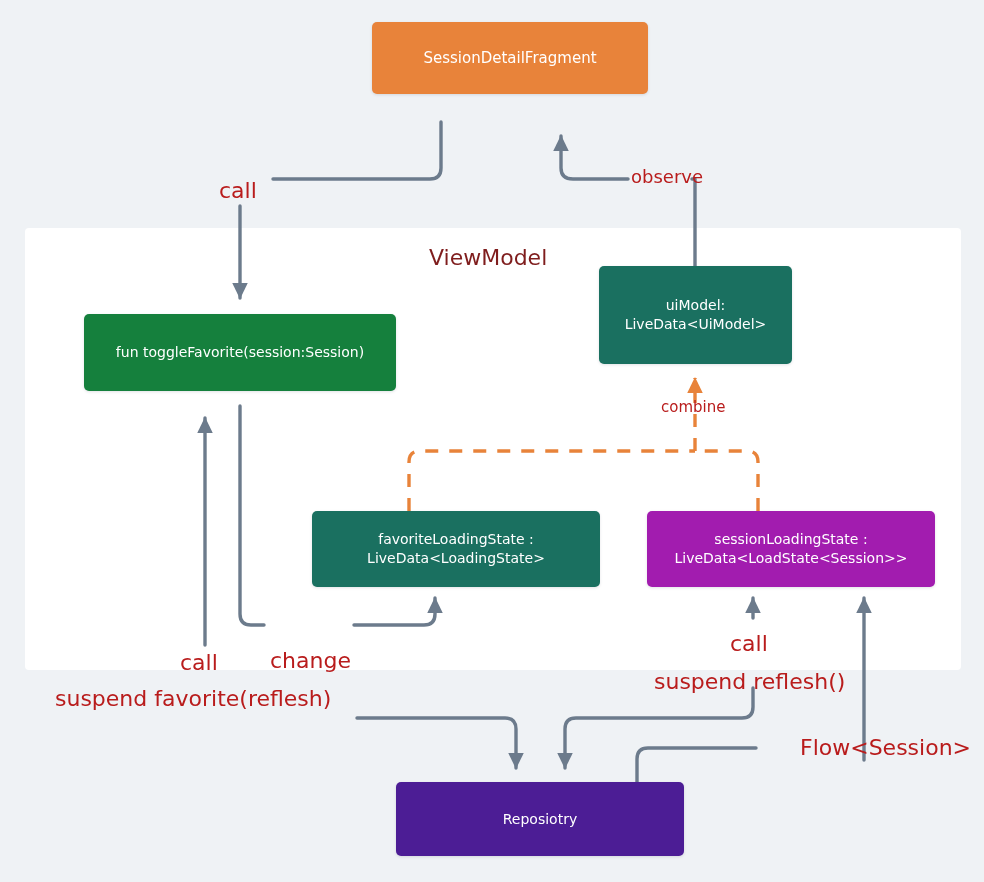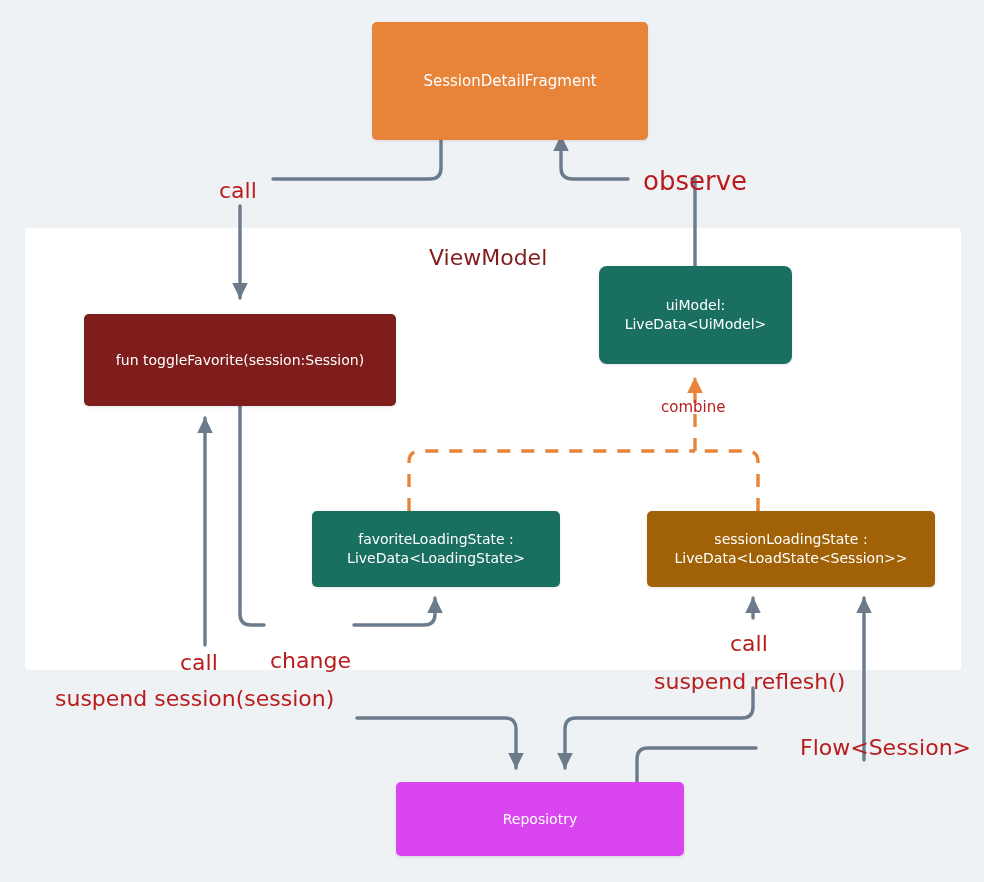--- a/index.html
+++ b/index.html
@@ -99,58 +99,58 @@
       <path d="M 756 748 L 648 748 Q 637 748 637 759 L 637 782"></path>
     </g>
 
     <g fill="none" stroke="#e8833a" stroke-width="3.4" stroke-linecap="butt" stroke-linejoin="round" stroke-dasharray="13 11">
       <path d="M 409 511 L 409 462 Q 409 451 420 451 L 695 451"></path>
       <path d="M 758 511 L 758 462 Q 758 451 747 451 L 700 451"></path>
     </g>
     <path fill="none" stroke="#e8833a" stroke-width="3.4" stroke-linecap="butt" stroke-dasharray="13 11" d="M 695 451 L 695 378" marker-end="url(#arrowOrange)"></path>
   </svg>
 
-  <div class="node" style="left:372px; top:22px; width:276px; height:118px; background:#e8833a; font-size:15px;">
+  <div class="node" style="left:372px; top:22px; width:276px; height:72px; background:#e8833a; font-size:15px;">
     <span class="nlabel">SessionDetailFragment</span>
   </div>
 
-  <div class="node" style="left:84px; top:314px; width:312px; height:92px; background:#7f1d1d; font-size:14px;">
+  <div class="node" style="left:84px; top:314px; width:312px; height:77px; background:#15803d; font-size:14px;">
     <span class="nlabel">fun toggleFavorite(session:Session)</span>
   </div>
 
-  <div class="node" style="left:599px; top:266px; width:193px; height:98px; background:#1a7060; font-size:14px;border-radius:8px;">
+  <div class="node" style="left:599px; top:266px; width:193px; height:98px; background:#1a7060; font-size:14px;">
     <span class="nlabel">uiModel:
 LiveData&lt;UiModel&gt;</span>
   </div>
 
-  <div class="node" style="left:312px; top:511px; width:248px; height:76px; background:#1a7060; font-size:14px;">
+  <div class="node" style="left:312px; top:511px; width:288px; height:76px; background:#1a7060; font-size:14px;">
     <span class="nlabel">favoriteLoadingState :
 LiveData&lt;LoadingState&gt;</span>
   </div>
 
-  <div class="node" style="left:647px; top:511px; width:288px; height:76px; background:#a16207; font-size:14px;">
+  <div class="node" style="left:647px; top:511px; width:288px; height:76px; background:#a21caf; font-size:14px;">
     <span class="nlabel">sessionLoadingState :
 LiveData&lt;LoadState&lt;Session&gt;&gt;</span>
   </div>
 
-  <div class="node" style="left:396px; top:782px; width:288px; height:74px; background:#d946ef; font-size:14px;">
+  <div class="node" style="left:396px; top:782px; width:288px; height:74px; background:#4c1d95; font-size:14px;">
     <span class="nlabel">Reposiotry</span>
   </div>
 
   <div class="edge-label" style="left:219px; top:180px; font-size:22px;">call</div>
 
-  <div class="edge-label" style="left:631px; top:168px; font-size:26px;margin-left:12px;">observe</div>
+  <div class="edge-label" style="left:631px; top:168px; font-size:18px;">observe</div>
 
   <div class="edge-label" style="left:661px; top:400px; font-size:15px;">combine</div>
 
   <div class="edge-label" style="left:270px; top:610px; font-size:22px;margin-top:40px;">change</div>
 
   <div class="edge-label" style="left:180px; top:652px; font-size:22px;">call</div>
 
-  <div class="edge-label" style="left:55px; top:688px; font-size:22px;">suspend session(session)</div>
+  <div class="edge-label" style="left:55px; top:688px; font-size:22px;">suspend favorite(reflesh)</div>
 
   <div class="edge-label" style="left:730px; top:633px; font-size:22px;">call</div>
 
   <div class="edge-label" style="left:654px; top:671px; font-size:22px;text-align:center;">suspend reflesh()</div>
 
   <div class="edge-label" style="left:762px; top:737px; font-size:22px;margin-left:38px;">Flow&lt;Session&gt;</div>
 
 </div>
 
 </body></html>

